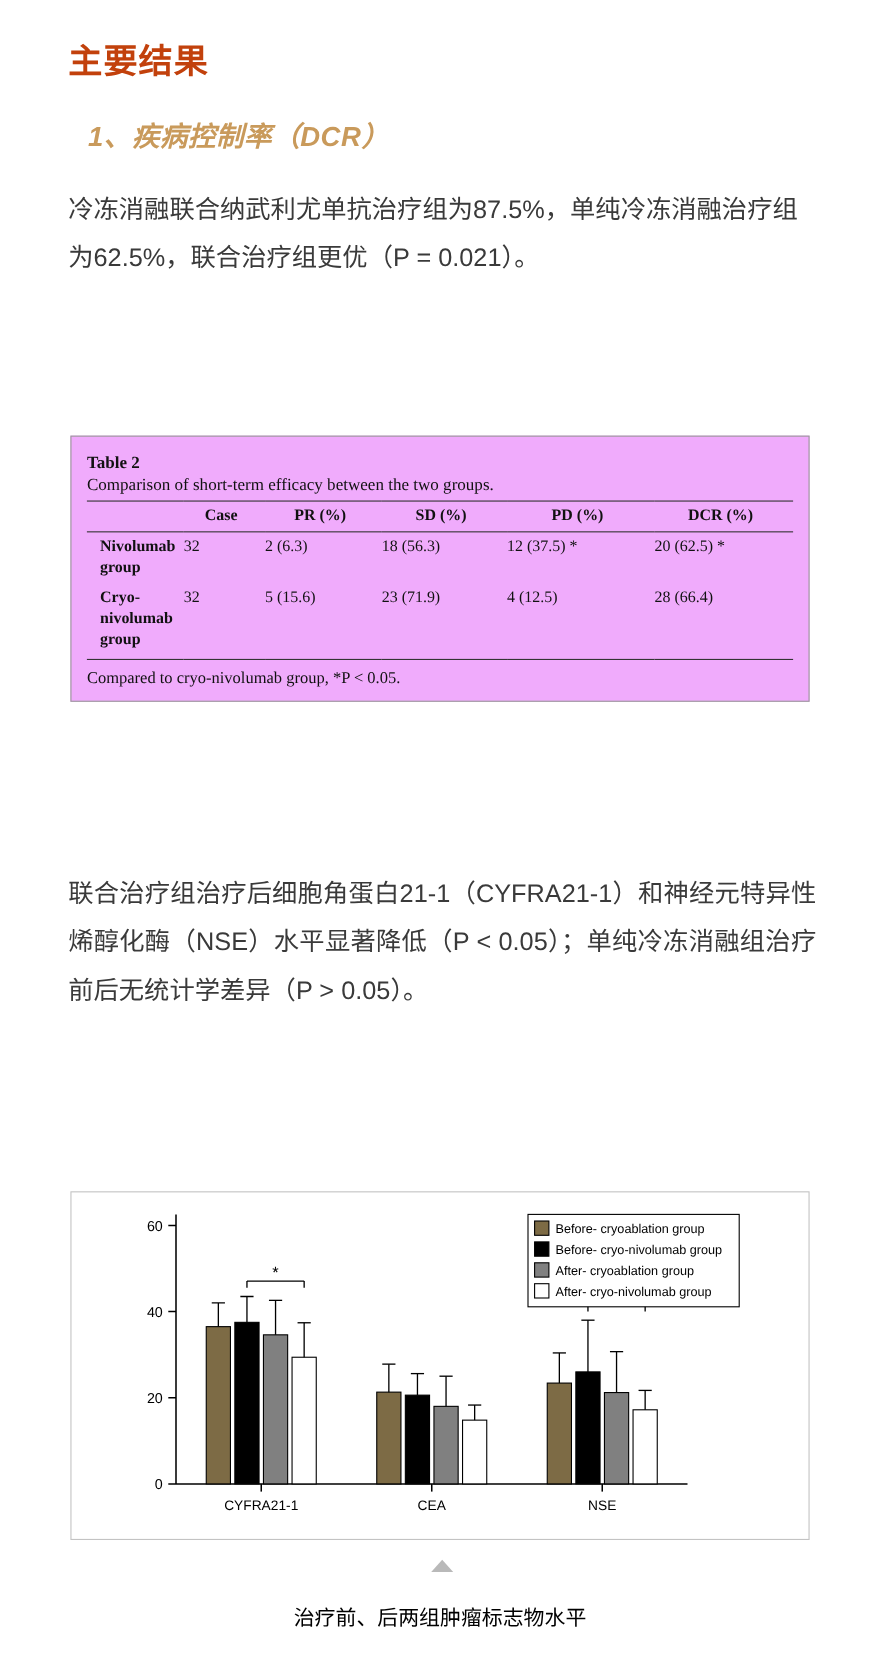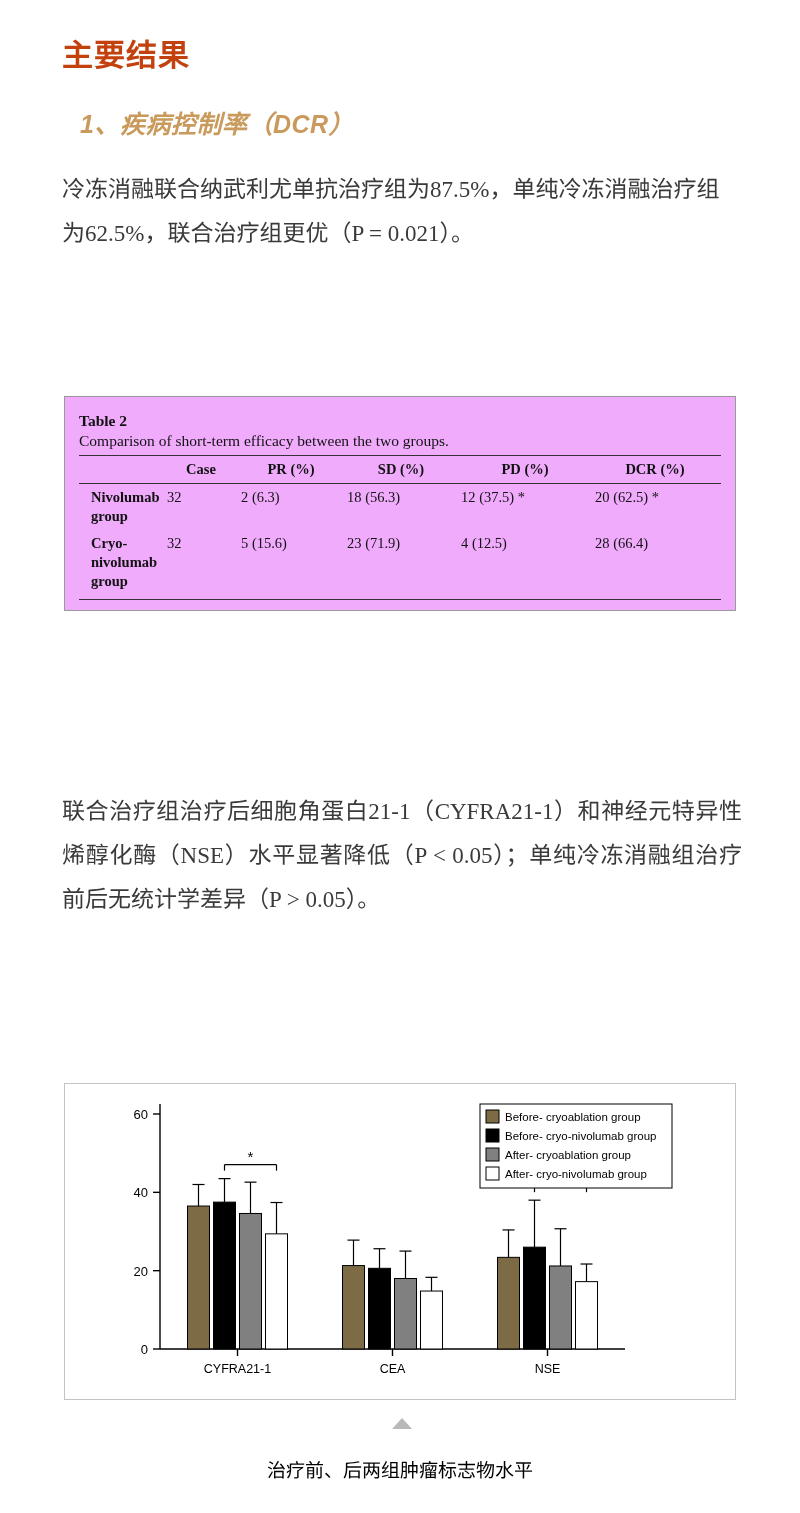--- a/index.html
+++ b/index.html
@@ -42,21 +42,20 @@
   .h-sub-1 { position: absolute; left: 80px; top: 104px; font-style: italic; }
   .h-sub-2 { position: absolute; left: 62px; top: 727px; }
 
   
   .para {
     position: absolute;
     font-size: 23px;
     line-height: 44px;
     color: #3a3a3a;
     width: 680px;
-    font-family: Liberation Serif, serif;
   }
   .para-1 { left: 62px; top: 168px; }
   .para-2 { left: 62px; top: 790px; text-align: justify; text-justify: inter-ideograph; }
 
   
   .table-fig {
     position: absolute;
     left: 64px;
     top: 396px;
     width: 672px;
@@ -180,20 +179,21 @@
         <tr class="last">
           <td class="rowlabel">Cryo-nivolumab group</td>
           <td>32</td>
           <td>5 (15.6)</td>
           <td>23 (71.9)</td>
           <td>4 (12.5)</td>
           <td>28 (66.4)</td>
         </tr>
       </tbody>
     </table>
+    <div class="tbl-foot">Compared to cryo-nivolumab group, *P &lt; 0.05.</div>
   </div>
 
   <div class="para para-2">联合治疗组治疗后细胞角蛋白21-1（CYFRA21-1）和神经元特异性烯醇化酶（NSE）水平显著降低（P &lt; 0.05）；单纯冷冻消融组治疗前后无统计学差异（P &gt; 0.05）。</div>
 
   <div class="chart-fig">
     <svg id="chart-svg" width="670" height="315" viewBox="0 0 670 315">
         <line x1="95" y1="20" x2="95" y2="265" stroke="#000" stroke-width="1.4"></line>
         <line x1="95" y1="265" x2="560" y2="265" stroke="#000" stroke-width="1.4"></line>
         <line x1="88" y1="265" x2="95" y2="265" stroke="#000" stroke-width="1.4"></line>
         <text x="83" y="270" text-anchor="end" font-size="13" font-family="&quot;Liberation Sans&quot;, sans-serif" fill="#000">0</text>

